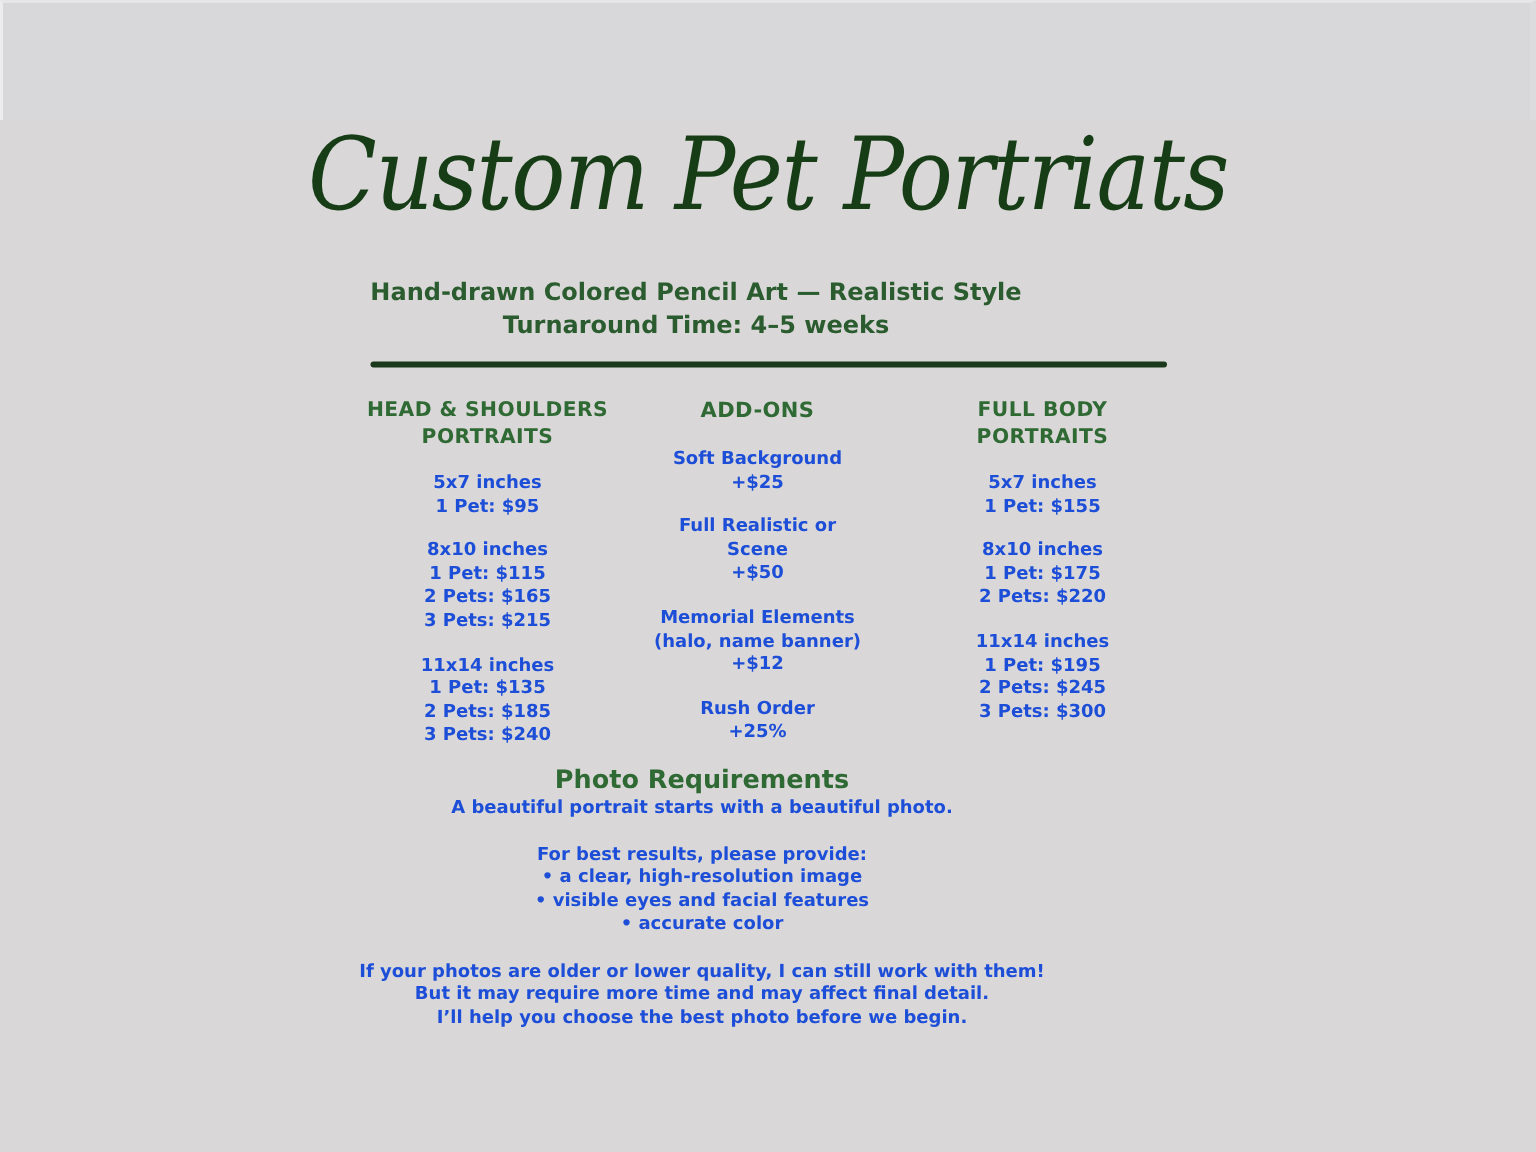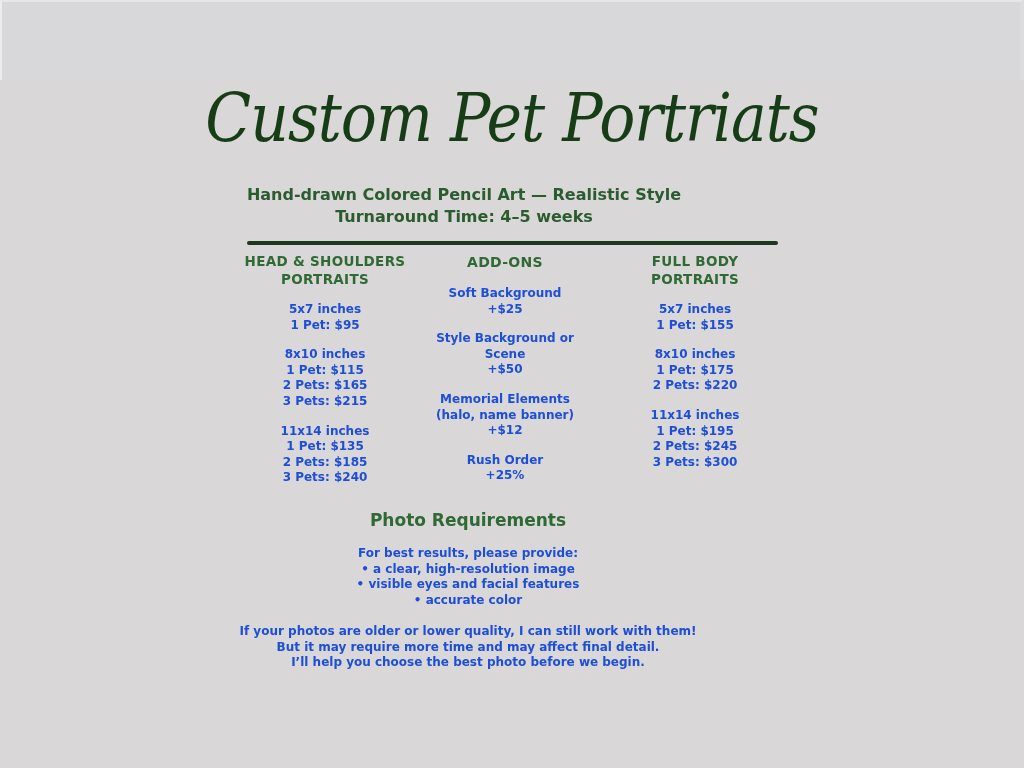--- a/index.html
+++ b/index.html
@@ -57,21 +57,21 @@
     .subtitle.s2 { top: 206px; text-align: center; }
     .divider {
       position: absolute;
       left: 247px; top: 241px;
       width: 531px; height: 4px;
       background: #1b3a1b;
       border-radius: 2px;
     }
     .col {
       position: absolute;
-      top: 252px;
+      top: 264px;
       text-align: center;
     }
     .col.left { left: 240px; width: 170px; }
     .col.mid  { left: 424px; width: 162px; }
     .col.right{ left: 612px; width: 166px; }
     .col-head {
       color: #2f6a34;
       font-weight: bold;
       font-size: 13.5px;
       line-height: 18px;
@@ -137,21 +137,21 @@
   </div>
 </div>
 
 <div class="col mid">
   <div class="col-head">ADD-ONS</div>
   <div class="group">
     <div class="line">Soft Background</div>
     <div class="line">+$25</div>
   </div>
   <div class="group">
-    <div class="line">Style Background or</div>
+    <div class="line">Full Realistic or</div>
     <div class="line">Scene</div>
     <div class="line">+$50</div>
   </div>
   <div class="group">
     <div class="line">Memorial Elements</div>
     <div class="line">(halo, name banner)</div>
     <div class="line">+$12</div>
   </div>
   <div class="group">
     <div class="line">Rush Order</div>
@@ -176,20 +176,21 @@
   <div class="group">
     <div class="line">11x14 inches</div>
     <div class="line">1 Pet: $195</div>
     <div class="line">2 Pets: $245</div>
     <div class="line">3 Pets: $300</div>
   </div>
 </div>
 
 <div class="req">
   <div class="req-title">Photo Requirements</div>
+  <div class="line">A beautiful portrait starts with a beautiful photo.</div>
   <div class="gap"></div>
   <div class="line">For best results, please provide:</div>
   <div class="line">• a clear, high-resolution image</div>
   <div class="line">• visible eyes and facial features</div>
   <div class="line">• accurate color</div>
   <div class="gap-lg"></div>
   <div class="line">If your photos are older or lower quality, I can still work with them!</div>
   <div class="line">But it may require more time and may affect final detail.</div>
   <div class="line">I’ll help you choose the best photo before we begin.</div>
 </div>

